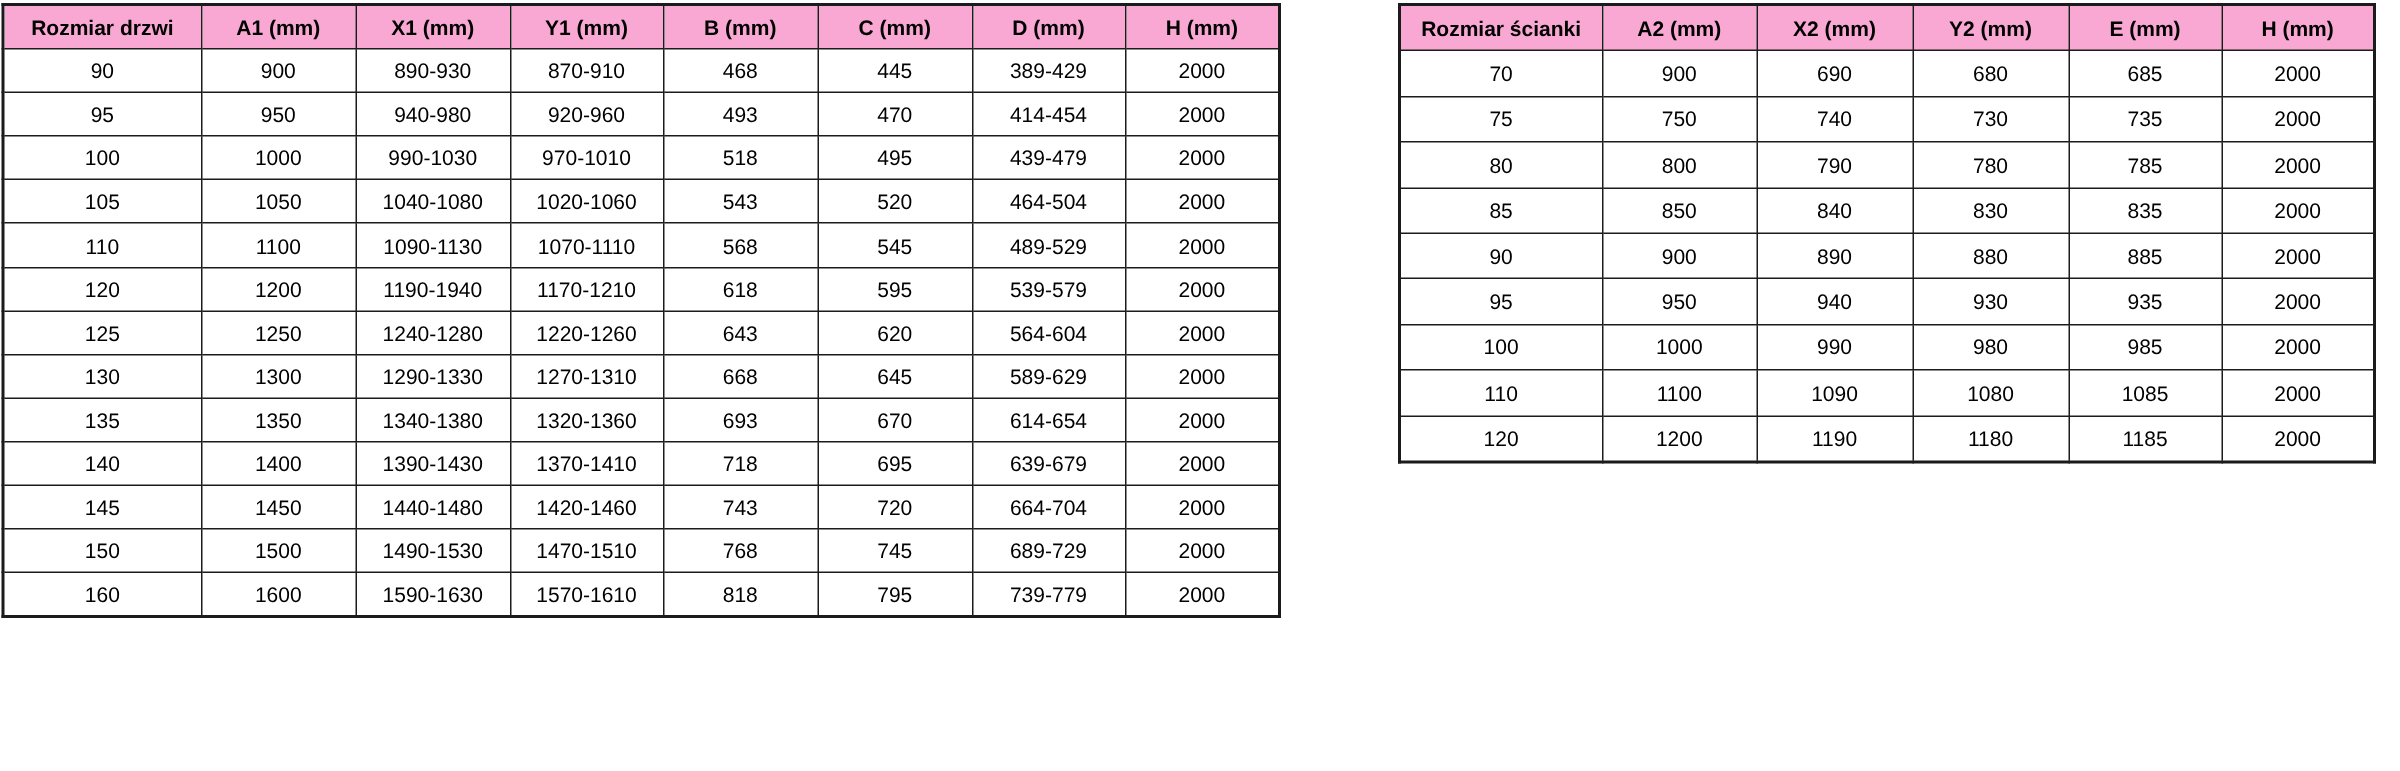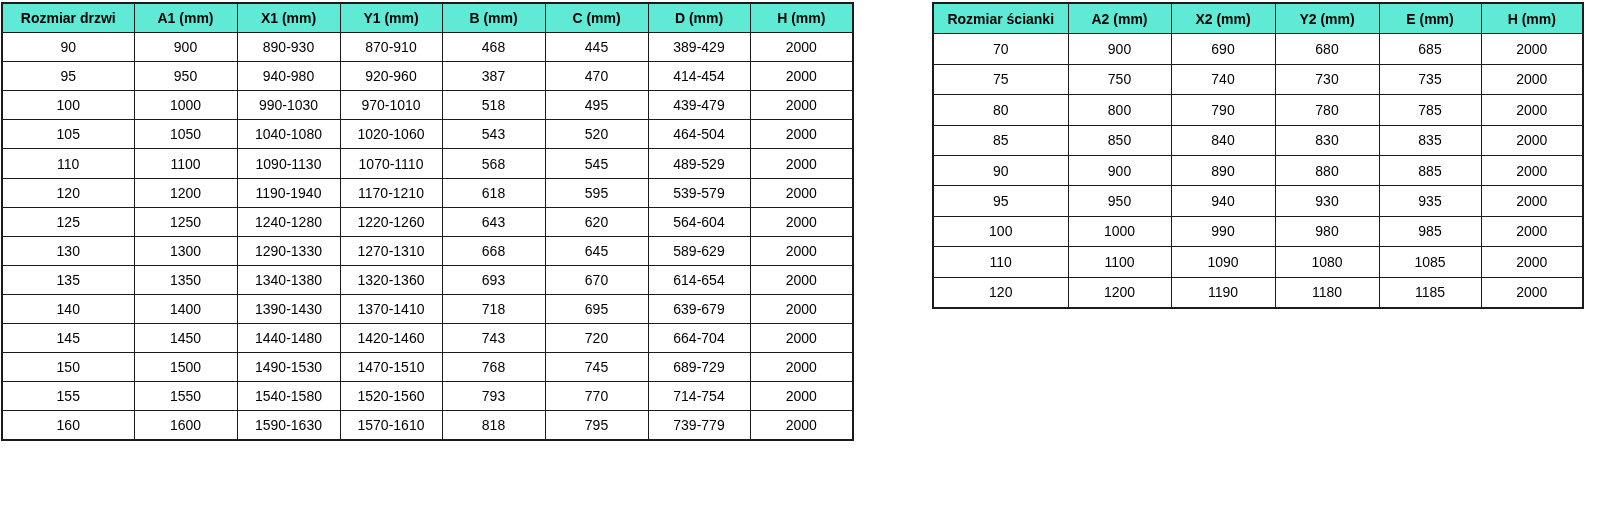--- a/index.html
+++ b/index.html
@@ -28,21 +28,21 @@
     text-align: center;
     vertical-align: middle;
     padding: 0;
     font-size: 14px;
     white-space: nowrap;
     overflow: hidden;
     color: #000000;
   }
   table.spec-table th {
     font-weight: bold;
-    background: #5eead4;
+    background: #f9a8d4;
   }
   #door-table {
     left: 1px;
     width: 851px;
   }
   #door-table th, #door-table td {
     height: 28.1px;
   }
   #wall-table {
     left: 932px;
@@ -87,21 +87,21 @@
         <td>468</td>
         <td>445</td>
         <td>389-429</td>
         <td>2000</td>
       </tr>
       <tr>
         <td>95</td>
         <td>950</td>
         <td>940-980</td>
         <td>920-960</td>
-        <td>387</td>
+        <td>493</td>
         <td>470</td>
         <td>414-454</td>
         <td>2000</td>
       </tr>
       <tr>
         <td>100</td>
         <td>1000</td>
         <td>990-1030</td>
         <td>970-1010</td>
         <td>518</td>
@@ -193,30 +193,20 @@
         <td>150</td>
         <td>1500</td>
         <td>1490-1530</td>
         <td>1470-1510</td>
         <td>768</td>
         <td>745</td>
         <td>689-729</td>
         <td>2000</td>
       </tr>
       <tr>
-        <td>155</td>
-        <td>1550</td>
-        <td>1540-1580</td>
-        <td>1520-1560</td>
-        <td>793</td>
-        <td>770</td>
-        <td>714-754</td>
-        <td>2000</td>
-      </tr>
-      <tr>
         <td>160</td>
         <td>1600</td>
         <td>1590-1630</td>
         <td>1570-1610</td>
         <td>818</td>
         <td>795</td>
         <td>739-779</td>
         <td>2000</td>
       </tr>
     </tbody>

